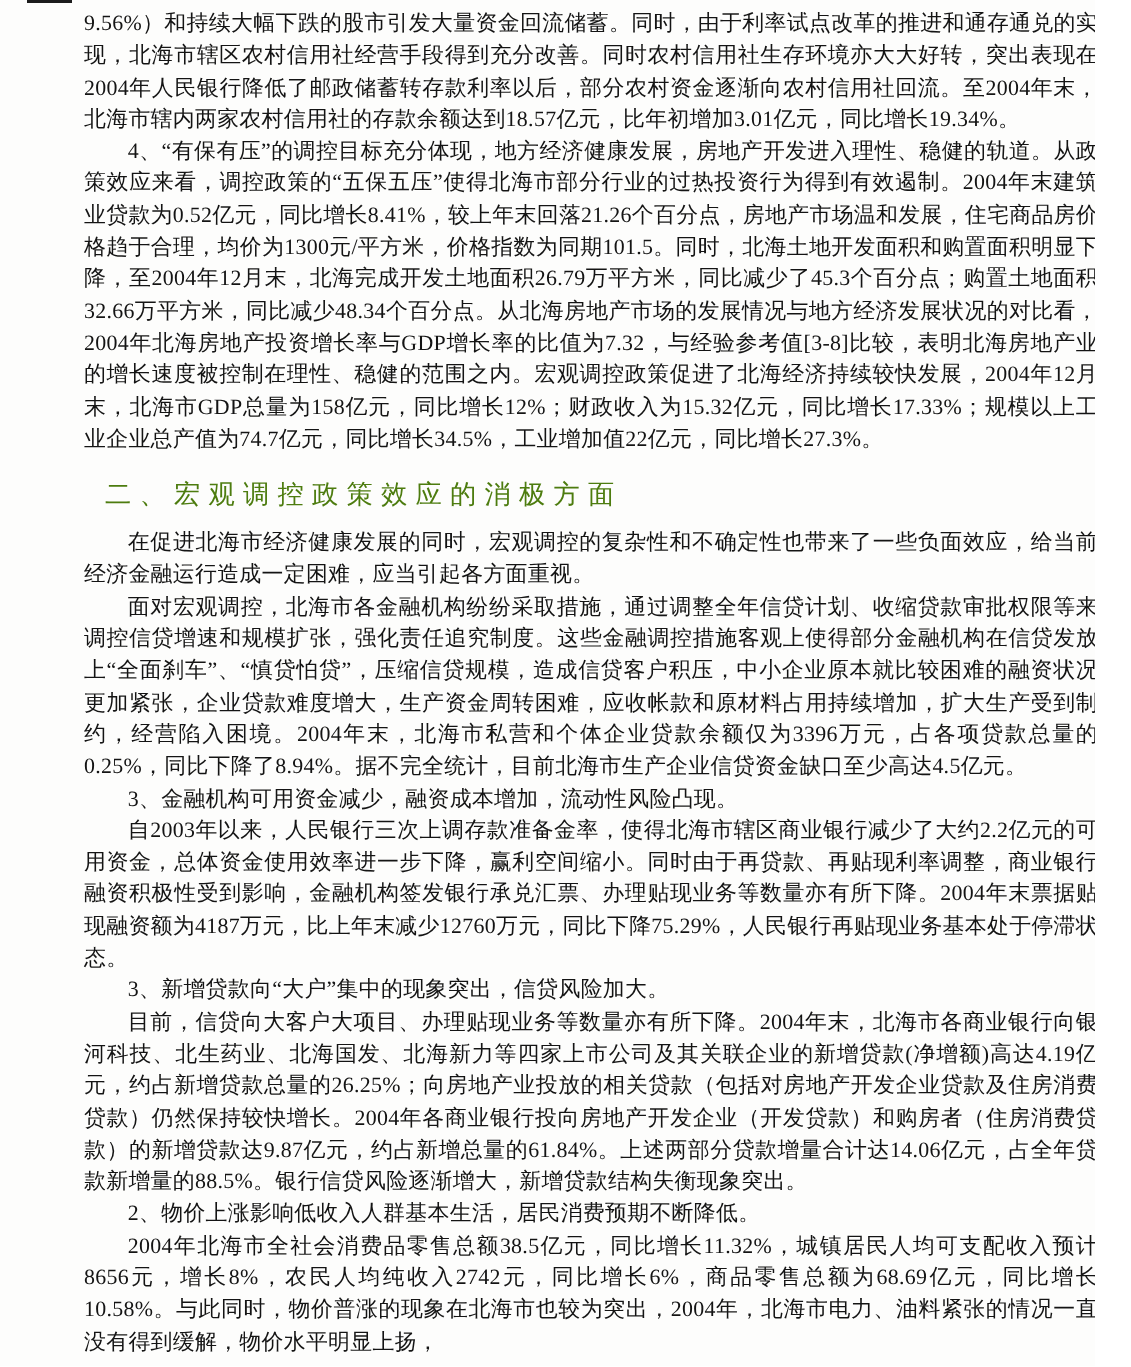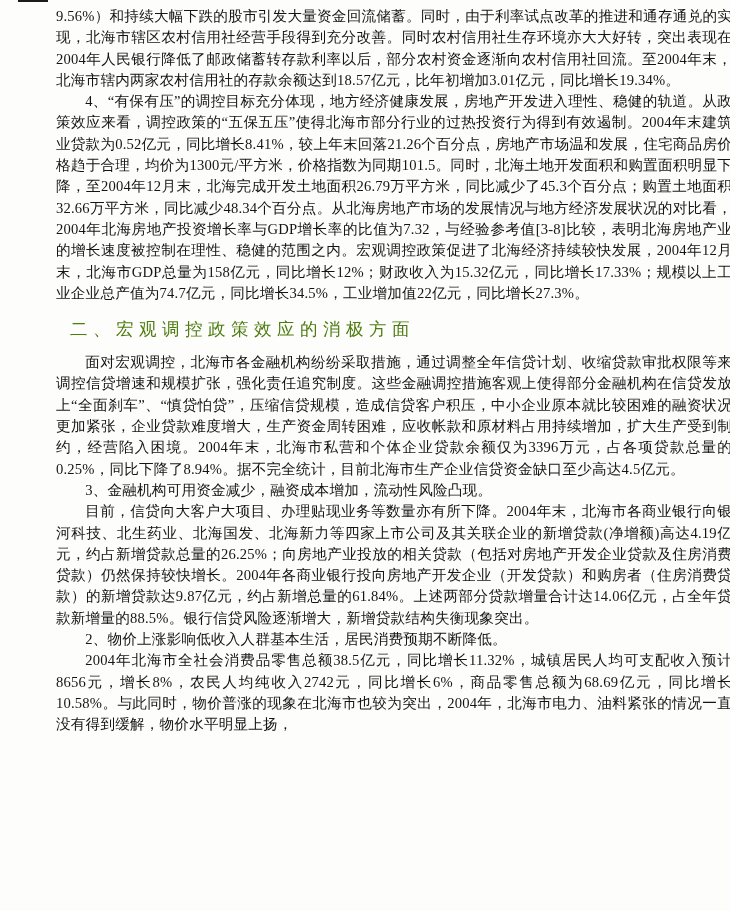--- a/index.html
+++ b/index.html
@@ -53,19 +53,22 @@
 </style>
 </head>
 <body>
 
 <div class="page">
   <div class="scan-mark"></div>
   <div class="content">
     <p class="para continuation">9.56%）和持续大幅下跌的股市引发大量资金回流储蓄。同时，由于利率试点改革的推进和通存通兑的实现，北海市辖区农村信用社经营手段得到充分改善。同时农村信用社生存环境亦大大好转，突出表现在2004年人民银行降低了邮政储蓄转存款利率以后，部分农村资金逐渐向农村信用社回流。至2004年末，北海市辖内两家农村信用社的存款余额达到18.57亿元，比年初增加3.01亿元，同比增长19.34%。</p>
     <p class="para">4、“有保有压”的调控目标充分体现，地方经济健康发展，房地产开发进入理性、稳健的轨道。从政策效应来看，调控政策的“五保五压”使得北海市部分行业的过热投资行为得到有效遏制。2004年末建筑业贷款为0.52亿元，同比增长8.41%，较上年末回落21.26个百分点，房地产市场温和发展，住宅商品房价格趋于合理，均价为1300元/平方米，价格指数为同期101.5。同时，北海土地开发面积和购置面积明显下降，至2004年12月末，北海完成开发土地面积26.79万平方米，同比减少了45.3个百分点；购置土地面积32.66万平方米，同比减少48.34个百分点。从北海房地产市场的发展情况与地方经济发展状况的对比看，2004年北海房地产投资增长率与GDP增长率的比值为7.32，与经验参考值[3-8]比较，表明北海房地产业的增长速度被控制在理性、稳健的范围之内。宏观调控政策促进了北海经济持续较快发展，2004年12月末，北海市GDP总量为158亿元，同比增长12%；财政收入为15.32亿元，同比增长17.33%；规模以上工业企业总产值为74.7亿元，同比增长34.5%，工业增加值22亿元，同比增长27.3%。</p>
     <h2 class="section-heading">二、宏观调控政策效应的消极方面</h2>
+    <p class="para">在促进北海市经济健康发展的同时，宏观调控的复杂性和不确定性也带来了一些负面效应，给当前经济金融运行造成一定困难，应当引起各方面重视。</p>
     <p class="para">面对宏观调控，北海市各金融机构纷纷采取措施，通过调整全年信贷计划、收缩贷款审批权限等来调控信贷增速和规模扩张，强化责任追究制度。这些金融调控措施客观上使得部分金融机构在信贷发放上“全面刹车”、“慎贷怕贷”，压缩信贷规模，造成信贷客户积压，中小企业原本就比较困难的融资状况更加紧张，企业贷款难度增大，生产资金周转困难，应收帐款和原材料占用持续增加，扩大生产受到制约，经营陷入困境。2004年末，北海市私营和个体企业贷款余额仅为3396万元，占各项贷款总量的0.25%，同比下降了8.94%。据不完全统计，目前北海市生产企业信贷资金缺口至少高达4.5亿元。</p>
     <p class="para">3、金融机构可用资金减少，融资成本增加，流动性风险凸现。</p>
+    <p class="para">自2003年以来，人民银行三次上调存款准备金率，使得北海市辖区商业银行减少了大约2.2亿元的可用资金，总体资金使用效率进一步下降，赢利空间缩小。同时由于再贷款、再贴现利率调整，商业银行融资积极性受到影响，金融机构签发银行承兑汇票、办理贴现业务等数量亦有所下降。2004年末票据贴现融资额为4187万元，比上年末减少12760万元，同比下降75.29%，人民银行再贴现业务基本处于停滞状态。</p>
+    <p class="para">3、新增贷款向“大户”集中的现象突出，信贷风险加大。</p>
     <p class="para">目前，信贷向大客户大项目、办理贴现业务等数量亦有所下降。2004年末，北海市各商业银行向银河科技、北生药业、北海国发、北海新力等四家上市公司及其关联企业的新增贷款(净增额)高达4.19亿元，约占新增贷款总量的26.25%；向房地产业投放的相关贷款（包括对房地产开发企业贷款及住房消费贷款）仍然保持较快增长。2004年各商业银行投向房地产开发企业（开发贷款）和购房者（住房消费贷款）的新增贷款达9.87亿元，约占新增总量的61.84%。上述两部分贷款增量合计达14.06亿元，占全年贷款新增量的88.5%。银行信贷风险逐渐增大，新增贷款结构失衡现象突出。</p>
     <p class="para">2、物价上涨影响低收入人群基本生活，居民消费预期不断降低。</p>
     <p class="para">2004年北海市全社会消费品零售总额38.5亿元，同比增长11.32%，城镇居民人均可支配收入预计8656元，增长8%，农民人均纯收入2742元，同比增长6%，商品零售总额为68.69亿元，同比增长10.58%。与此同时，物价普涨的现象在北海市也较为突出，2004年，北海市电力、油料紧张的情况一直没有得到缓解，物价水平明显上扬，</p>
   </div>
 </div>
 
 </body></html>

